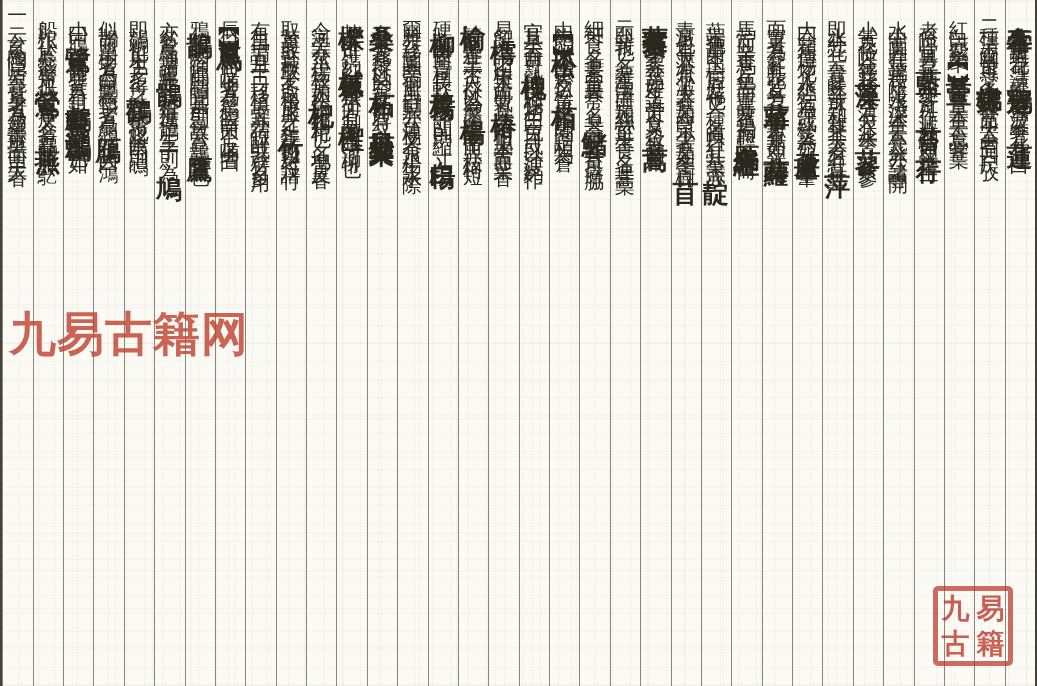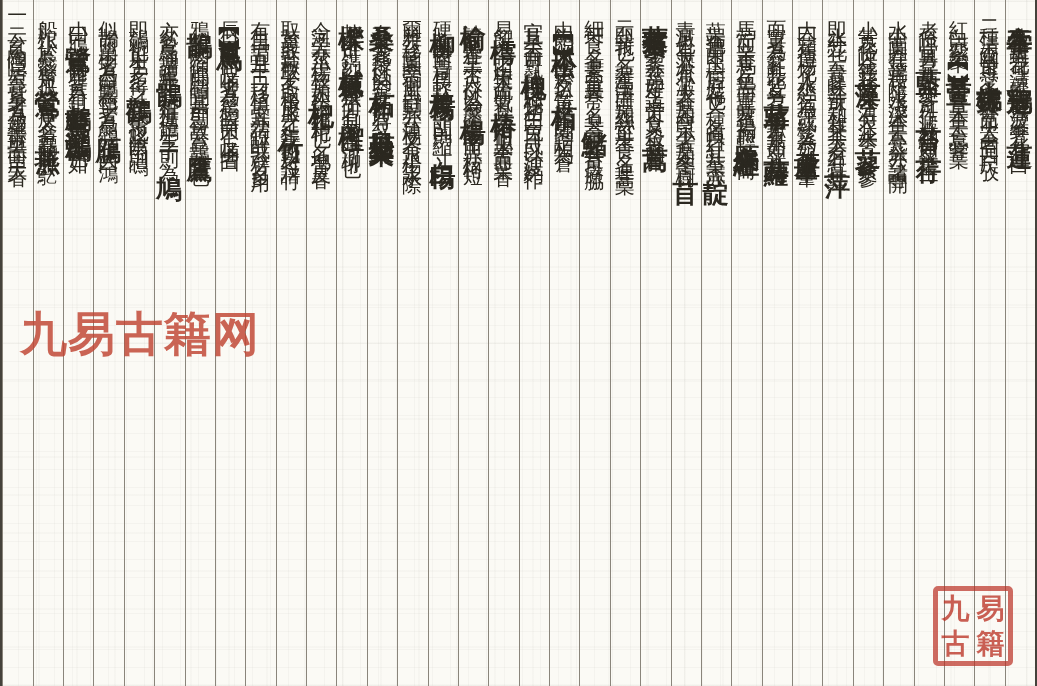--- a/index.html
+++ b/index.html
@@ -35,21 +35,21 @@
     text-align:start;
     line-height:29px;
     color:#2b2820;
     white-space:nowrap;
   }
   .t-n{ font-size:20px; letter-spacing:7px; }
   .t-e{ font-size:26px; letter-spacing:3px; font-weight:700; }
   .t-m{ font-size:23px; letter-spacing:2px; font-weight:900; }
   #watermark{
     position:absolute;
-    left:20px; top:303px;
+    left:9px; top:303px;
     font-family:"DejaVu Sans", sans-serif;
     font-weight:700;
     font-size:47px;
     letter-spacing:1px;
     color:#c04431;
     opacity:.82;
     white-space:nowrap;
     pointer-events:none;
   }
   #seal{

